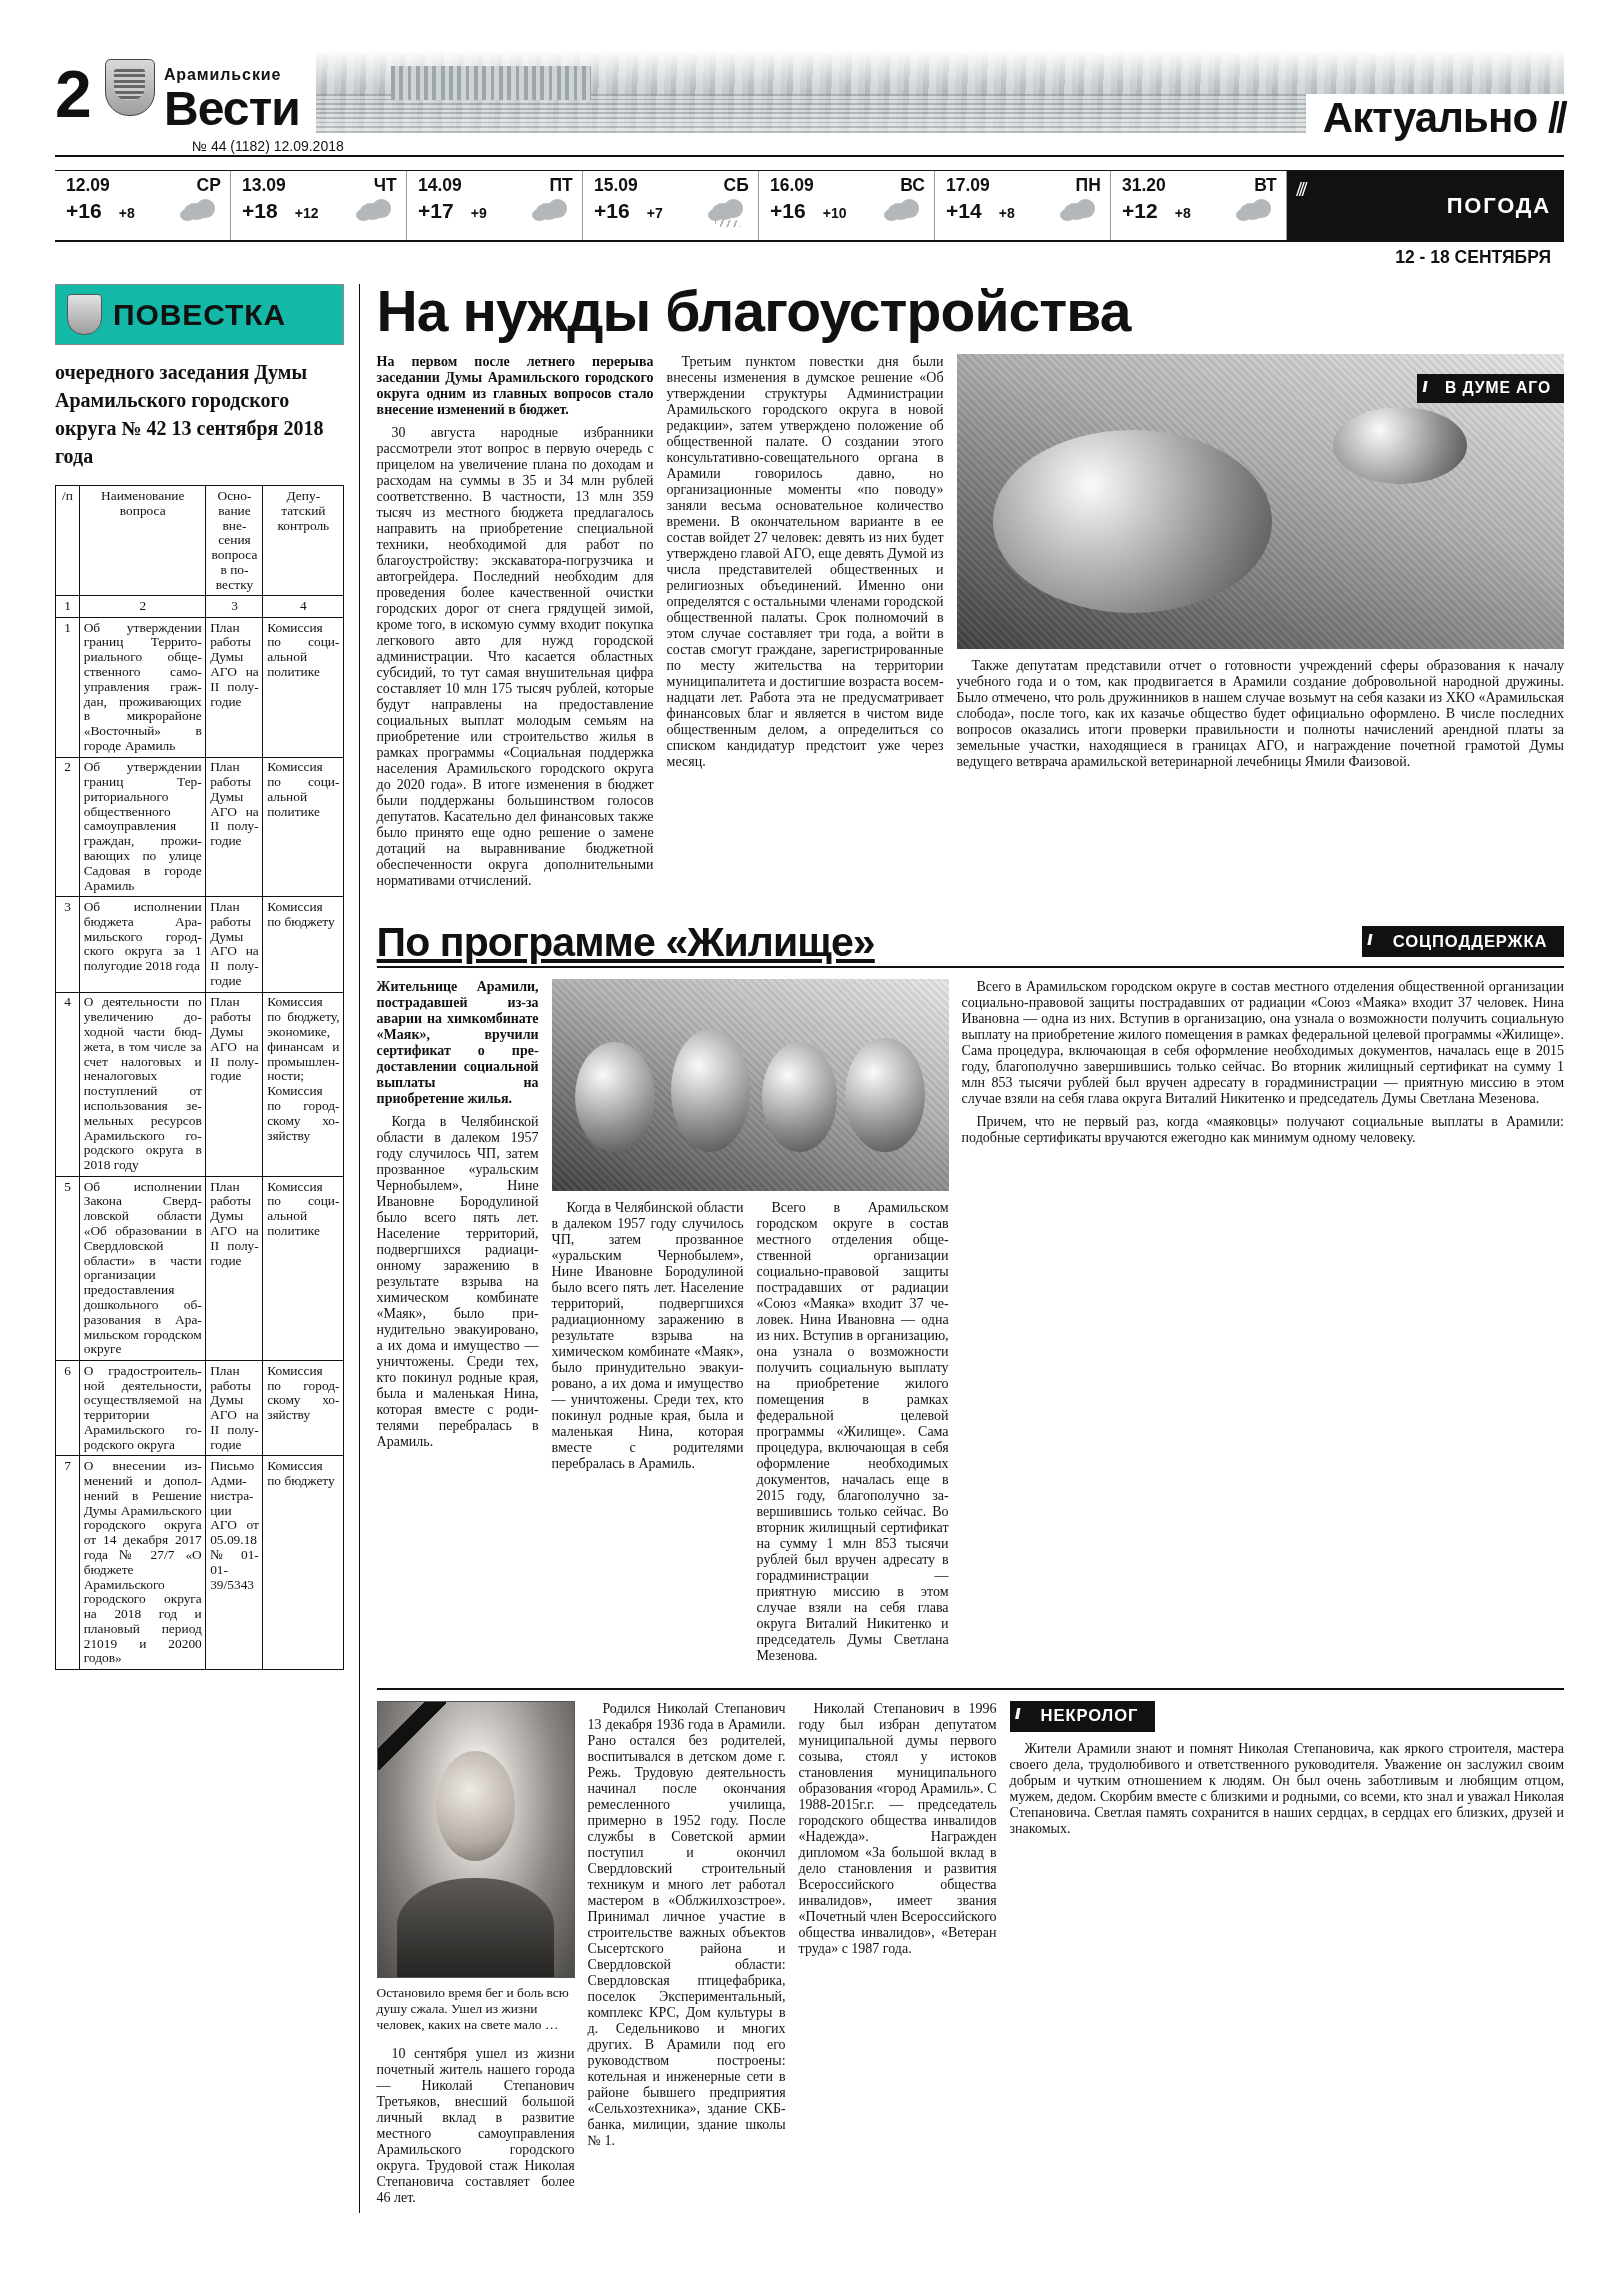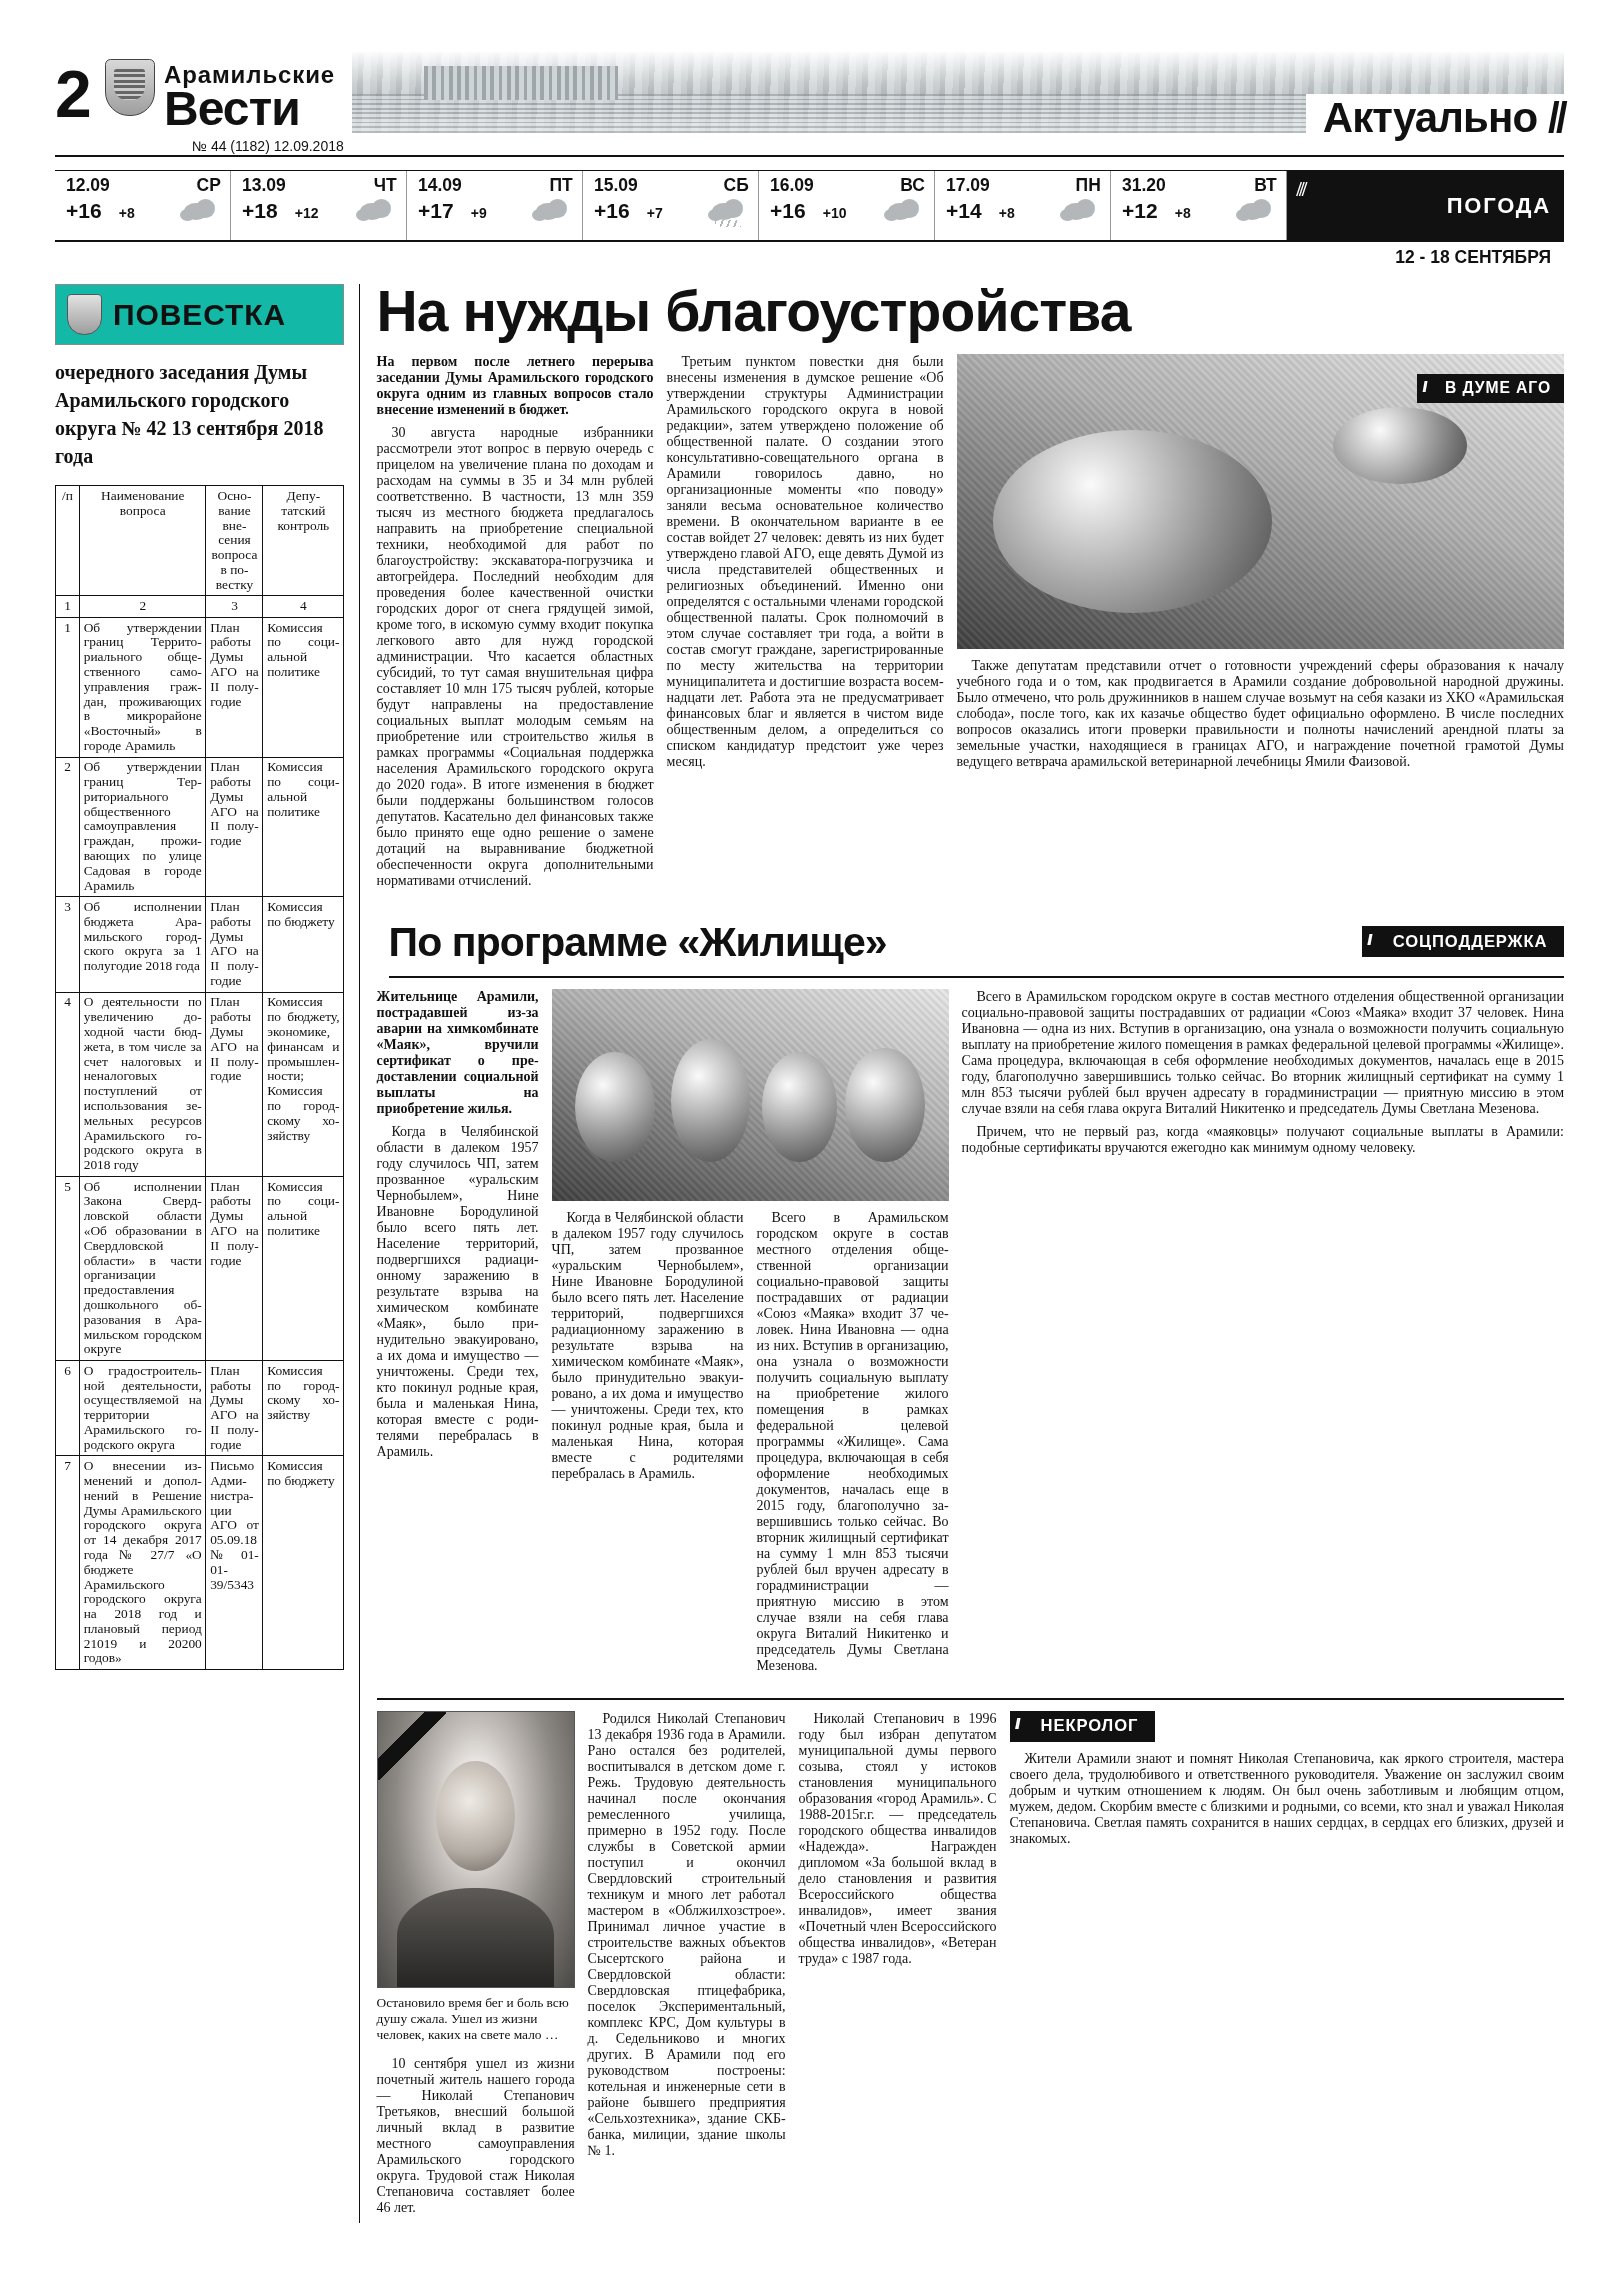--- a/index.html
+++ b/index.html
@@ -47,21 +47,21 @@
   }
   .logo-emblem:after {
     content:"";
     position:absolute; left:8.3px; top:9.2px; right:8.3px; bottom:14.8px;
     background: repeating-linear-gradient(180deg,#666 0 2.8px,#ccc 2.8px 5.5px);
     border-radius: 2.8px 2.8px 13px 13px;
   }
   .logo-text { display:flex; flex-direction:column; justify-content:center; }
   .logo-text .l1 {
     font-family: "Liberation Sans", sans-serif;
-    font-size: 24px; font-weight:bold; letter-spacing:0.9px; line-height:20px;
+    font-size: 16px; font-weight:bold; letter-spacing:0.9px; line-height:20px;
   }
   .logo-text .l2 {
     font-family: "Liberation Sans", sans-serif;
     font-size: 48px; font-weight:bold; line-height:48px; letter-spacing:-0.9px;
   }
   .issue-line {
     position:absolute; left:137px; bottom:1px;
     font-family:"Liberation Sans", sans-serif;
     font-size:14px;
   }
@@ -198,21 +198,21 @@
   h1.headline {
     font-family:"Liberation Sans", sans-serif;
     font-size:57px; font-weight:bold; line-height:55px;
     margin: 0 0 14.8px 0; letter-spacing:-0.9px;
   }
   h1.headline2 {
     font-family:"Liberation Sans", sans-serif;
     font-size:41px; font-weight:bold; line-height:42px;
     margin: 0; letter-spacing:-0.9px;
   }
-  .hl-row { display:flex; align-items:center; justify-content:space-between; margin: 24px 0 11px 12px; border-bottom:2.8px solid #111; padding-bottom:13px;}
+  .hl-row { display:flex; align-items:center; justify-content:space-between; margin: 24px 0 11px 0; border-bottom:2.8px solid #111; padding-bottom:3px;text-decoration:underline;}
   .tagbox {
     background:#111; color:#fff;
     font-family:"Liberation Sans", sans-serif; font-size:16.6px; font-weight:bold;
     letter-spacing:0.9px; padding:5.5px 16.6px 5.5px 31px; position:relative; white-space:nowrap;
   }
   .tagbox .arrows2 { position:absolute; left:5.5px; top:5.5px; font-size:14.8px; letter-spacing:-2.8px;}
 
   .cols3 { display:flex; gap:13px; }
   .cols2 { display:flex; gap:13px; }
   .col { flex:1; }

